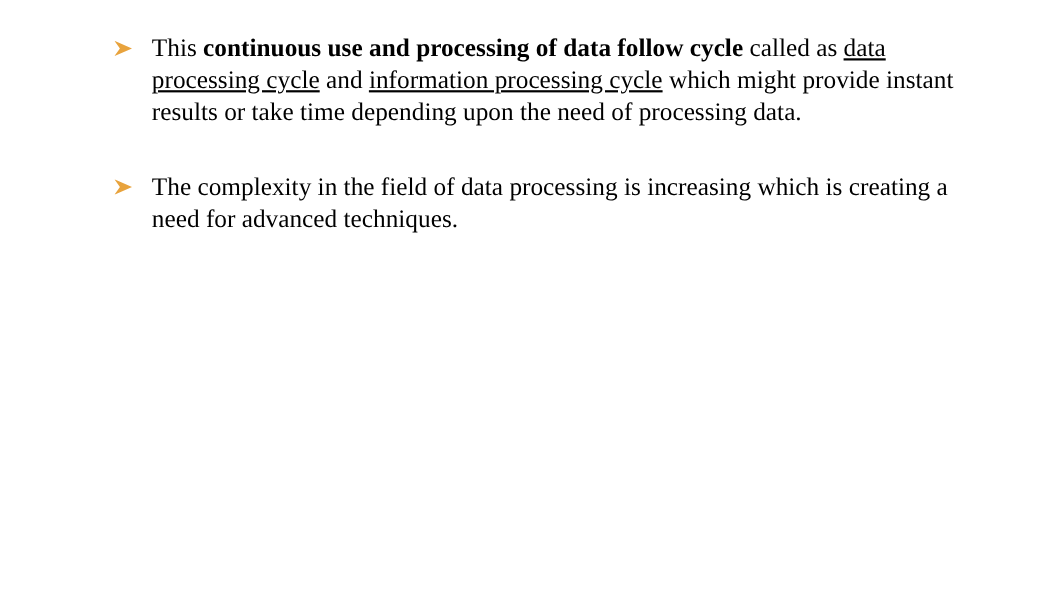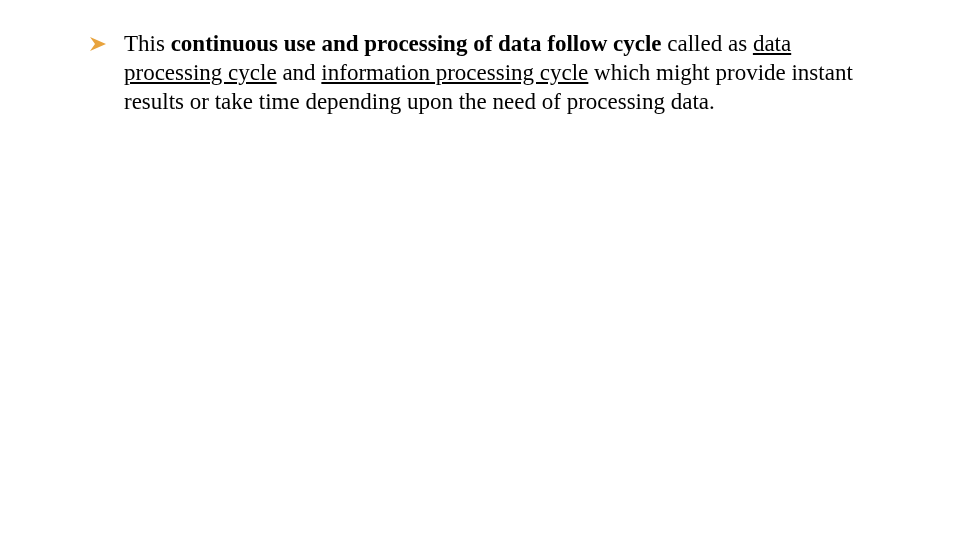--- a/index.html
+++ b/index.html
@@ -7,20 +7,21 @@
     padding: 0;
     width: 960px;
     height: 540px;
     background: #ffffff;
     font-family: "Times New Roman", Times, serif;
     color: #000000;
   }
   .slide {
     box-sizing: border-box;
     padding: 30px 68px 30px 90px;
+    margin-left: 14px;
   }
   .bullet-item {
     display: flex;
     align-items: flex-start;
     margin-bottom: 40px;
   }
   .arrow {
     flex: 0 0 auto;
     margin-top: 7px;
     margin-right: 18px;
@@ -48,14 +49,24 @@
     <span class="arrow">
       <svg width="16" height="14" viewBox="0 0 16 14">
         <polygon points="0,0 16,7 0,14 5,7" fill="#E8A33D"></polygon>
       </svg>
     </span>
     <div class="text">
       <span>This </span><span class="bold">continuous use and processing of data follow cycle</span><span> called as </span><span class="underline">data processing cycle</span><span> and </span><span class="underline">information processing cycle</span><span> which might provide instant results or take time depending upon the need of processing data.</span>
     </div>
   </div>
 
+  <div class="bullet-item">
+    <span class="arrow">
+      <svg width="16" height="14" viewBox="0 0 16 14">
+        <polygon points="0,0 16,7 0,14 5,7" fill="#E8A33D"></polygon>
+      </svg>
+    </span>
+    <div class="text">
+      <span>The complexity in the field of data processing is increasing which is creating a need for advanced techniques.</span>
+    </div>
+  </div>
 
 </div>
 
 </body></html>

